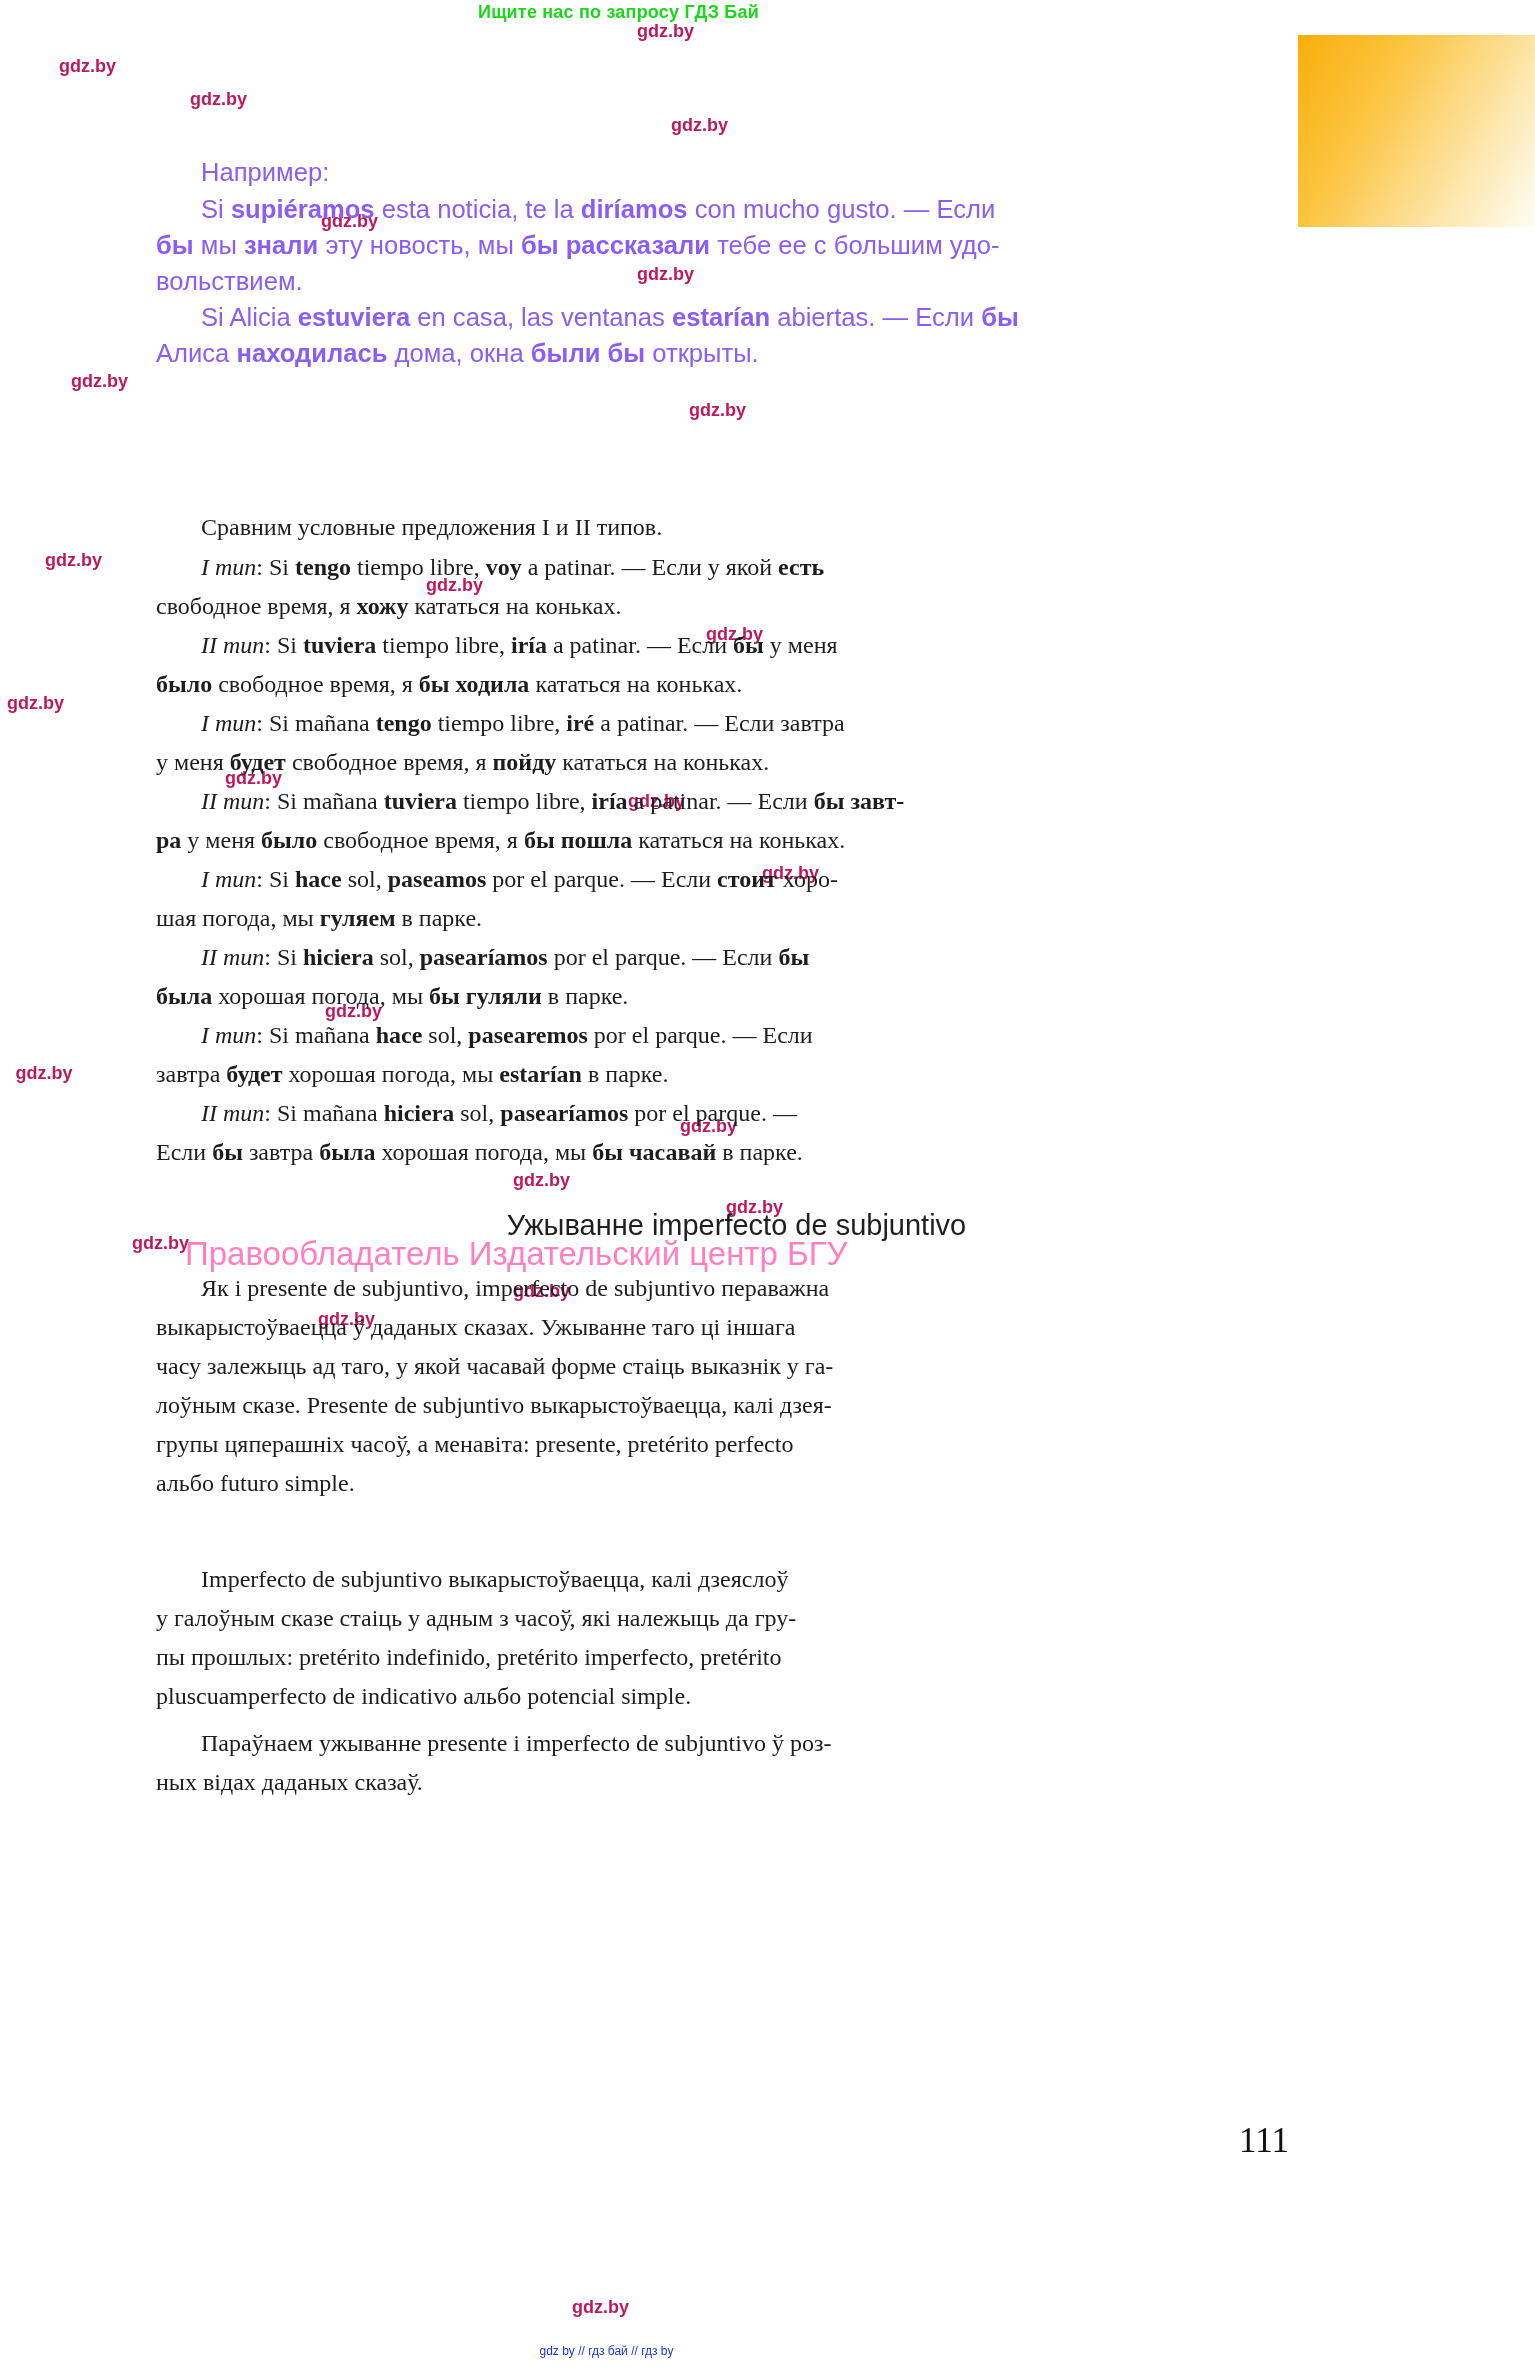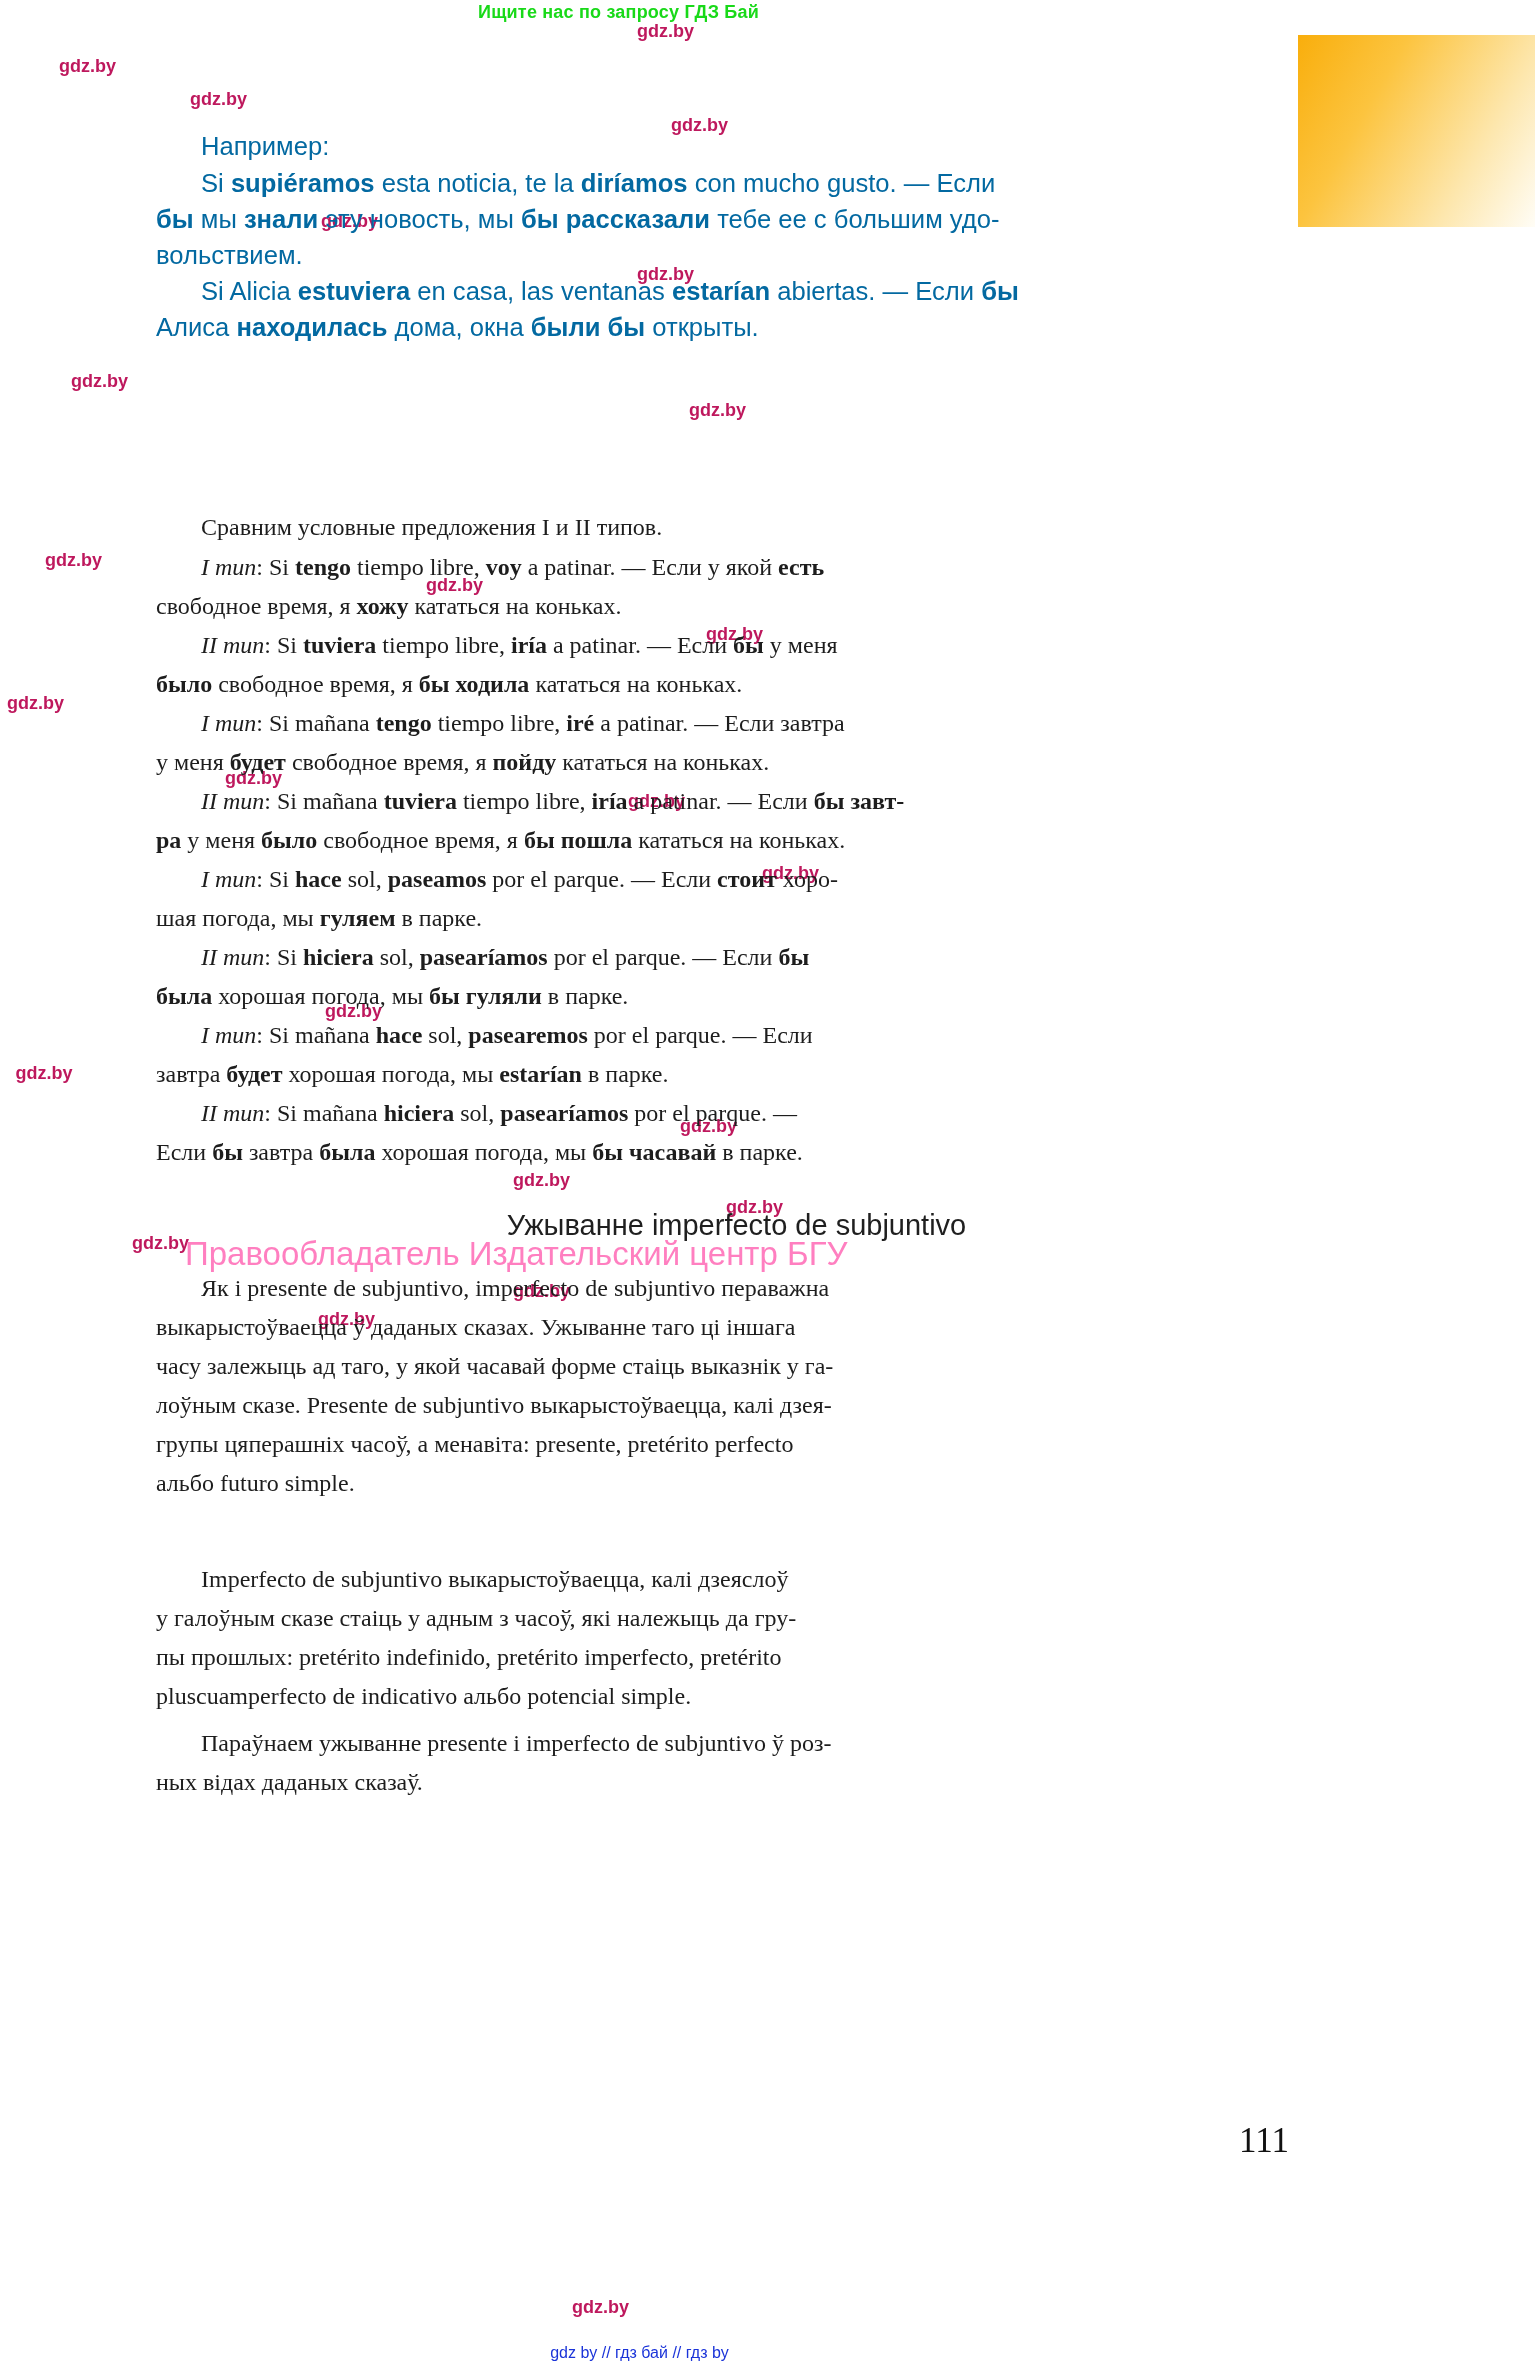--- a/index.html
+++ b/index.html
@@ -47,22 +47,23 @@
     position:absolute;
     left:156px;top:0;width:1161px;height:2377px;
   }
   .blk{position:absolute;left:0;width:1161px;}
 
   
   .sans-body{
     font-family:"Liberation Sans", sans-serif;
     font-size:25.6px;
     line-height:36px;
-    color:#0369a1;
+    color:#8b5cf6;
     text-align:justify;
+    margin-top:26px;
   }
   .sans-body .ln{display:block;white-space:nowrap;}
   .sans-body b{font-weight:bold;}
 
   
   .serif-body{
     font-family:"Liberation Serif", serif;
     font-size:24px;
     line-height:39px;
     color:#1d1d1d;
@@ -89,24 +90,23 @@
     font-size:35px;
     color:#111;
     text-align:right;
   }
 
   
   .bottom-links{
     position:absolute;left:0;width:1213px;
     text-align:center;
     font-family:"Liberation Sans", sans-serif;
-    font-size:16px;
+    font-size:12px;
     color:#1b34d8;
     white-space:nowrap;
-    padding-left:33px;
   }
 </style>
 </head>
 <body>
 
 <div class="promo-banner" style="color: rgb(25, 217, 25);">Ищите нас по запросу ГДЗ Бай</div>
 
 <div class="orange-block"></div>
 
 <div id="watermark-layer">

